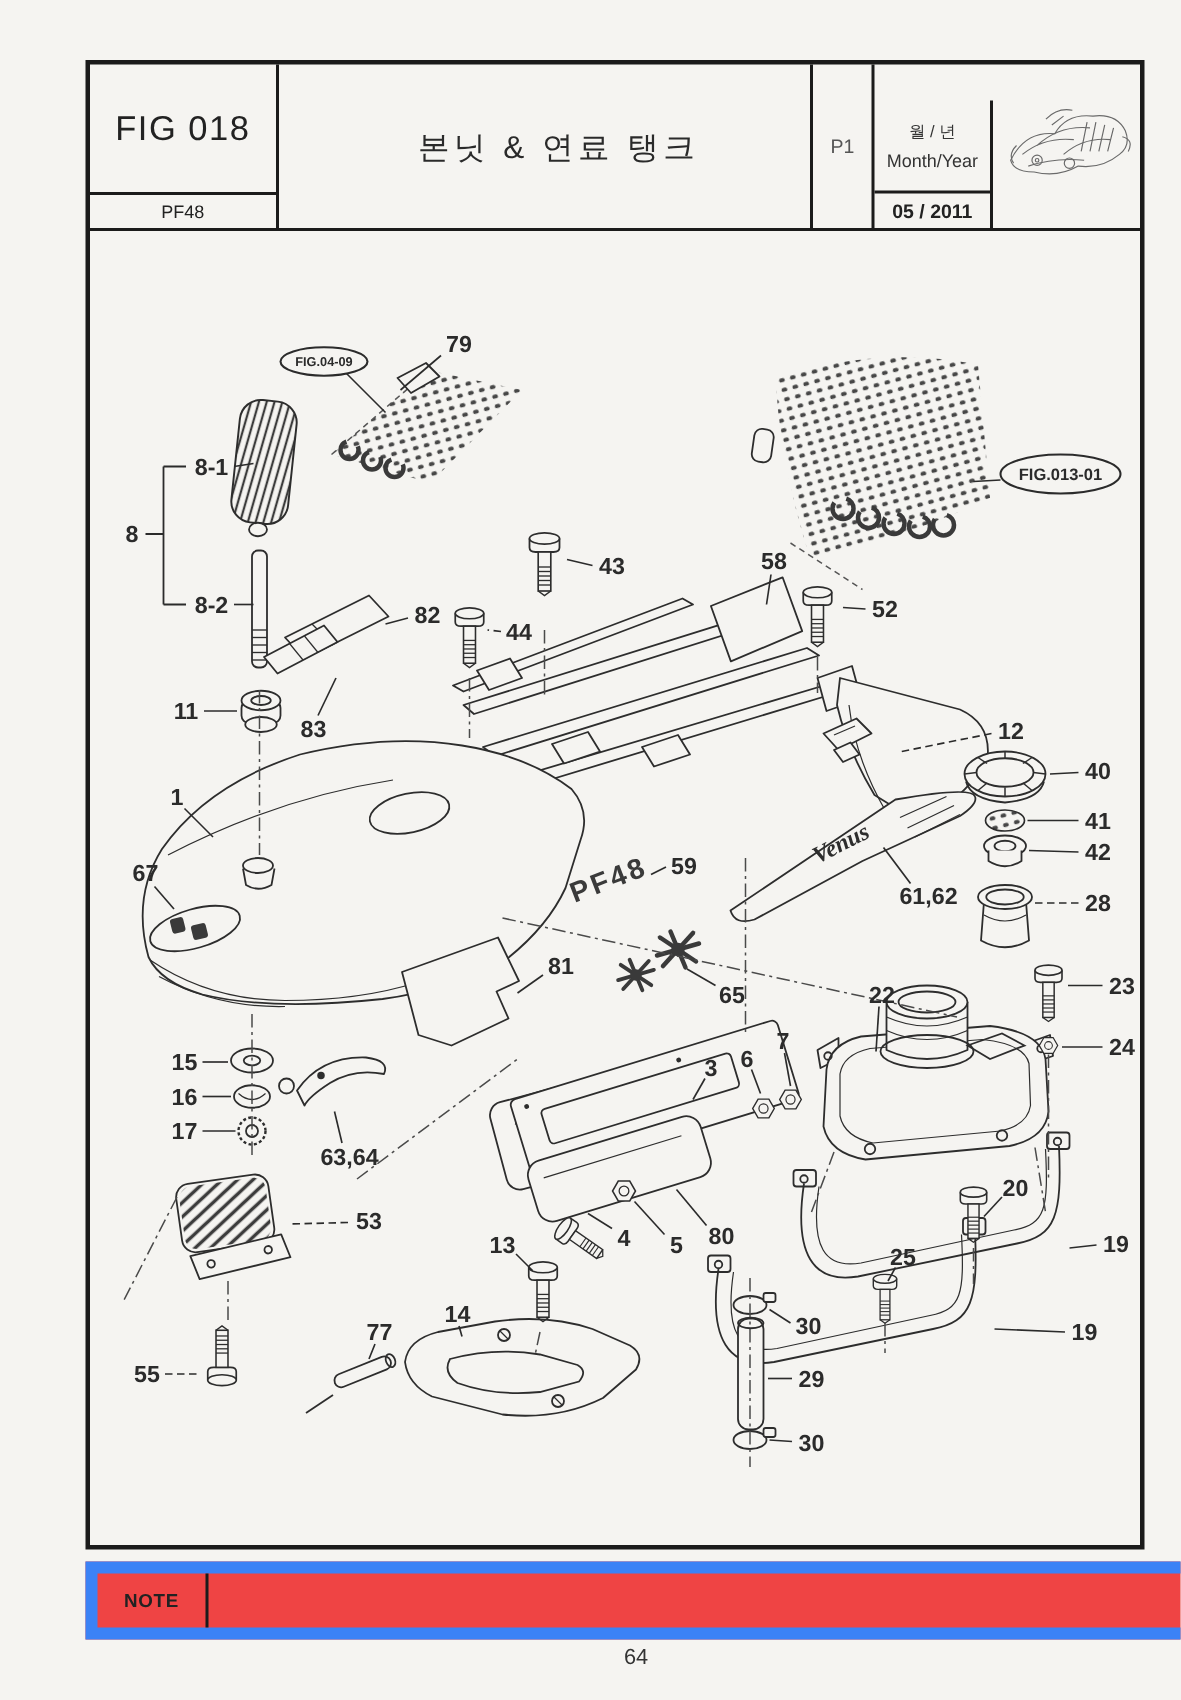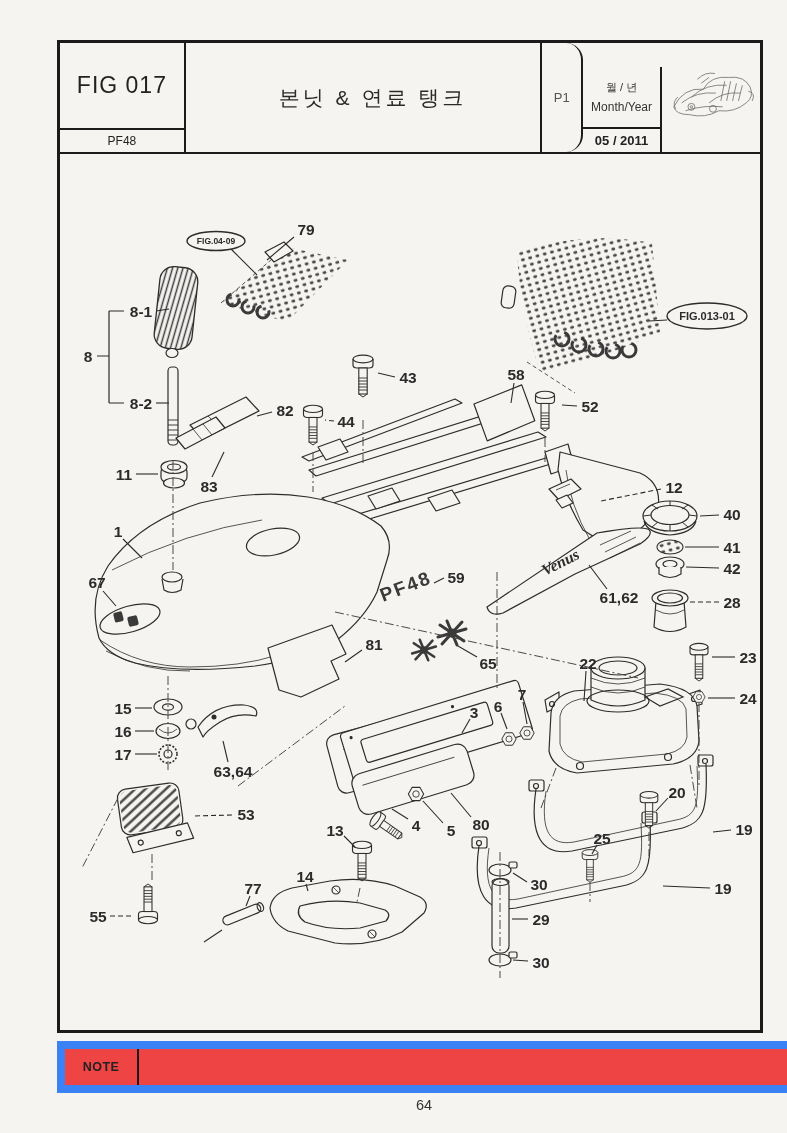--- a/index.html
+++ b/index.html
@@ -14,21 +14,21 @@
     border:3px solid #1b1b1b;box-sizing:border-box;background:#f5f4f1;
   }
   .header{display:flex;height:111px;border-bottom:2px solid #1b1b1b;box-sizing:border-box;}
   .cell{border-right:2px solid #1b1b1b;box-sizing:border-box;}
   .fig-cell{width:126px;display:flex;flex-direction:column;}
   .fig-label{flex:1;display:flex;align-items:center;justify-content:center;font-size:23px;letter-spacing:1px;color:#222;}
   .fig-sub{height:22px;border-top:2px solid #1b1b1b;display:flex;align-items:center;justify-content:center;font-size:12px;color:#222;}
   .title-cell{width:357px;display:flex;flex-direction:column;align-items:center;justify-content:center;gap:4px;padding-left:19px;}
   .title-kr{font-size:21px;letter-spacing:3px;color:#2a2a2a;}
   .title-en{font-size:21px;letter-spacing:1px;color:#2a2a2a;}
-  .p-cell{width:41px;display:flex;align-items:center;justify-content:center;font-size:13px;color:#555;border-radius:17px;}
+  .p-cell{width:41px;display:flex;align-items:center;justify-content:center;font-size:13px;color:#555;}
   .date-cell{width:79px;display:flex;flex-direction:column;margin-top:24px;}
   .date-top{height:62px;border-bottom:2px solid #1b1b1b;box-sizing:border-box;display:flex;flex-direction:column;align-items:center;justify-content:center;gap:5px;}
   .date-kr{font-size:11px;color:#333;}
   .date-en{font-size:12px;color:#333;}
   .date-bottom{flex:1;display:flex;align-items:center;justify-content:center;font-size:13px;font-weight:bold;color:#222;}
   .thumb-cell{flex:1;border-right:none;display:flex;align-items:center;justify-content:center;}
   .note-box{
     position:absolute;left:57px;top:1041px;width:767px;height:52px;
     border:8px solid #3b82f6;box-sizing:border-box;display:flex;background:#ef4444;
   }
@@ -49,21 +49,21 @@
   .refellipse{fill:#f5f4f1;stroke:#2b2b2b;stroke-width:1.4;}
   .cslot{fill:none;stroke:#3a3a3a;stroke-width:3;stroke-dasharray:26 9;}
   .starline{stroke:#3a3a3a;stroke-width:3;stroke-linecap:round;}
 </style>
 </head>
 <body>
 
 <div class="frame">
   <div class="header">
     <div class="cell fig-cell">
-      <div class="fig-label">FIG 017</div>
+      <div class="fig-label">FIG 018</div>
       <div class="fig-sub">PF48</div>
     </div>
     <div class="cell title-cell">
       <div class="title-kr">본닛 &amp; 연료 탱크</div>
     </div>
     <div class="cell p-cell">P1</div>
     <div class="cell date-cell">
       <div class="date-top">
         <div class="date-kr">월 / 년</div>
         <div class="date-en">Month/Year</div>

